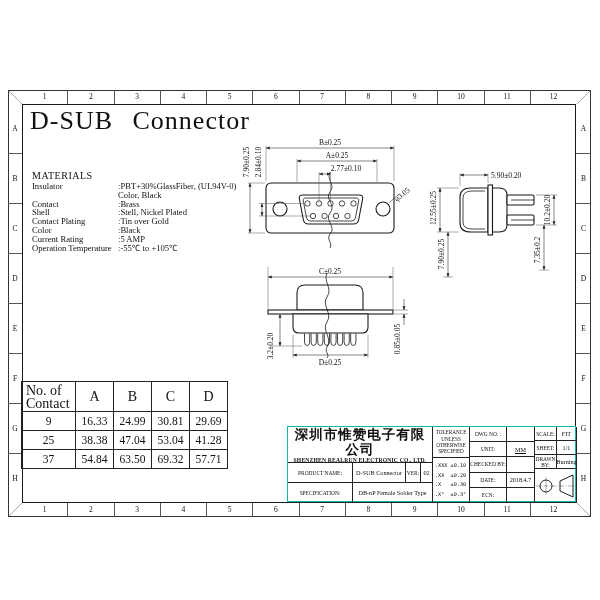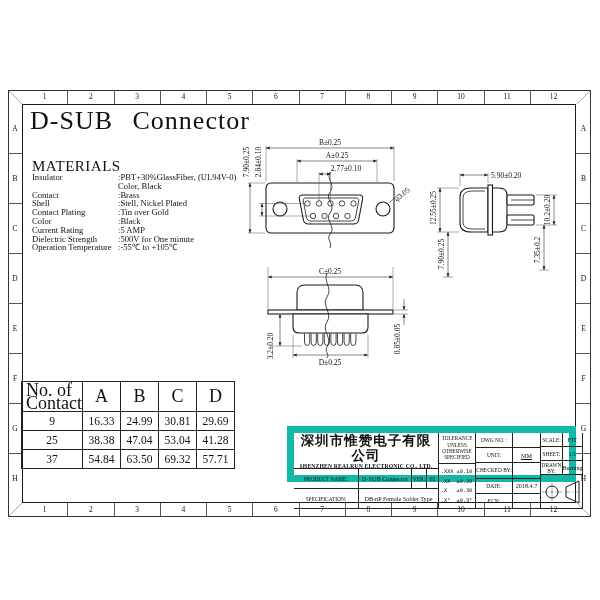--- a/index.html
+++ b/index.html
@@ -16,43 +16,43 @@
   .zcell { flex:1; border-right:1px solid #555; font-size:7.5px; text-align:center; line-height:13px; }
   .zcell:last-child { border-right:none; }
   .strip-left, .strip-right { top:104px; width:14px; height:399px; display:flex; flex-direction:column; }
   .strip-left { left:8px; } .strip-right { left:576px; width:15px; }
   .lcell { flex:1; border-bottom:1px solid #555; font-size:7.5px; display:flex; align-items:center; justify-content:center; }
   .lcell:last-child { border-bottom:none; }
 
   
   .sheet-title { left:30px; top:106px; font-size:26px; letter-spacing:1px; word-spacing:12px; }
   .matblock { left:32px; top:160px; width:230px; }
-  .mhead { font-size:15px; letter-spacing:.5px; line-height:13px; }
+  .mhead { font-size:10px; letter-spacing:.5px; line-height:13px;margin-top:9px; }
   .mrow { display:flex; font-size:8.6px; line-height:8.8px; }
   .mlbl { width:86px; flex:none; }
   .mval { white-space:nowrap; }
 
   
   .ctable { left:21px; top:381px; border-collapse:collapse; }
   .ctable td, .ctable th { border:1px solid #222; font-weight:normal; text-align:center; padding:0; }
-  .ctable th { height:30px; font-size:18px; }
+  .ctable th { height:30px; font-size:14px; }
   .ctable td { height:19px; font-size:11.5px; }
   .ctable .corner { width:54px; text-align:left; padding-left:4px; white-space:pre-line; line-height:13px; }
   .ctable .c { width:38px; }
   .ctable { border:1.5px solid #222; }
 
   
   svg text { font-size:7.5px; fill:#111; font-family:"Liberation Serif", serif; }
   .o  { fill:#fff; stroke:#1a1a1a; stroke-width:1.1; }
   .th { fill:none; stroke:#1a1a1a; stroke-width:0.8; }
   .d  { stroke:#333; stroke-width:0.6; fill:none; }
   .e  { stroke:#555; stroke-width:0.5; fill:none; }
 
   
-  .tblock { left:287px; top:426px; width:289px; height:56px; border:7px solid #14b8a6; font-family:"Liberation Serif", serif; }
+  .tblock { left:287px; top:426px; width:289px; height:76px; border:1px solid #14b8a6; font-family:"Liberation Serif", serif; }
   .tb { position:absolute; border-right:1px solid #222; border-bottom:1px solid #222;
         display:flex; align-items:center; justify-content:center; text-align:center; overflow:hidden; }
   .lab { font-size:5.4px; letter-spacing:0; }
   .val { font-size:6.2px; }
   .company-cn { font-size:13.5px; font-weight:bold; letter-spacing:1px; line-height:15px; }
   .company-en { font-size:5.6px; font-weight:bold; letter-spacing:.2px; }
   .tolhead { font-size:5.2px; line-height:6.4px; }
   .tolvals { font-family:"DejaVu Sans Mono", monospace; font-size:5.2px; line-height:9.5px;
              white-space:pre; text-align:left; }
   .u { text-decoration:underline; }
@@ -143,24 +143,20 @@
       <span class="mlbl">Contact Plating</span>
       <span class="mval">:Tin over Gold</span>
     </div>
     <div class="mrow">
       <span class="mlbl">Color</span>
       <span class="mval">:Black</span>
     </div>
     <div class="mrow">
       <span class="mlbl">Current Rating</span>
       <span class="mval">:5 AMP</span>
-    </div>
-    <div class="mrow">
-      <span class="mlbl">Dielectric Strength</span>
-      <span class="mval">:500V for One minute</span>
     </div>
     <div class="mrow">
       <span class="mlbl">Operation Temperature</span>
       <span class="mval">:-55℃ to +105℃</span>
     </div>
   </div>
 
   <table class="abs ctable">
     <tbody>
         <tr>

